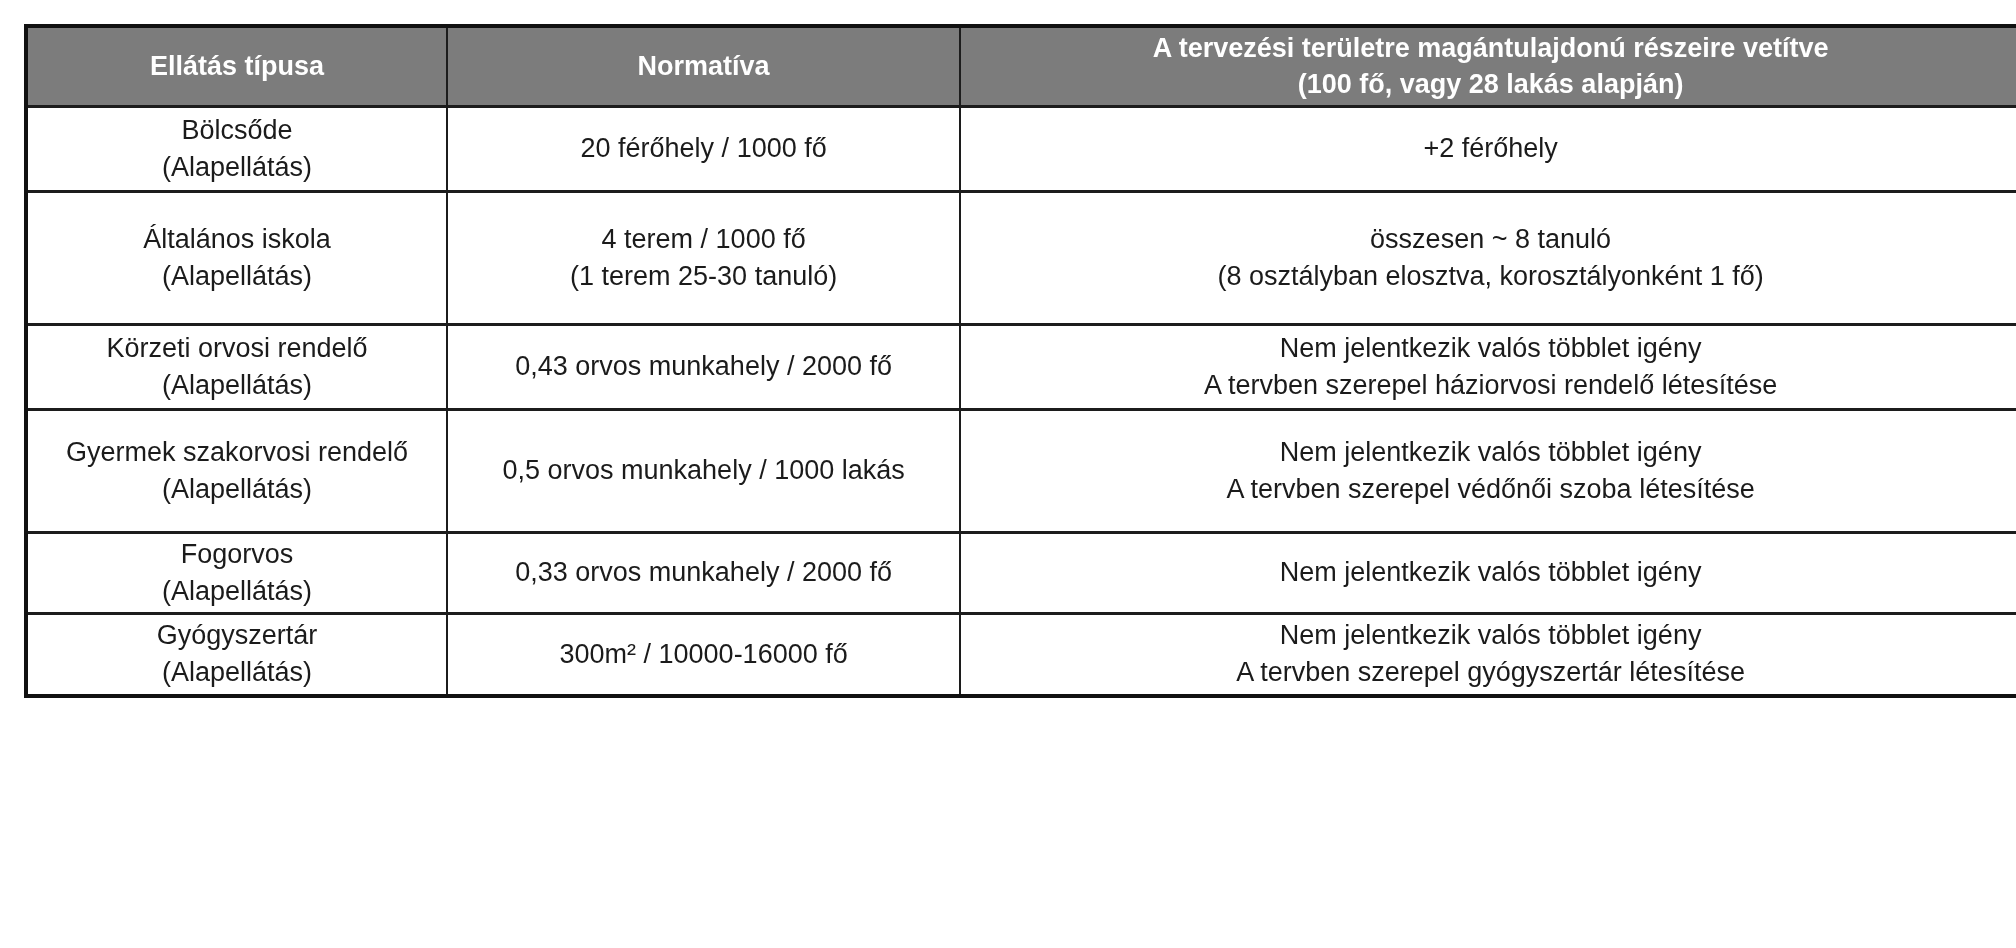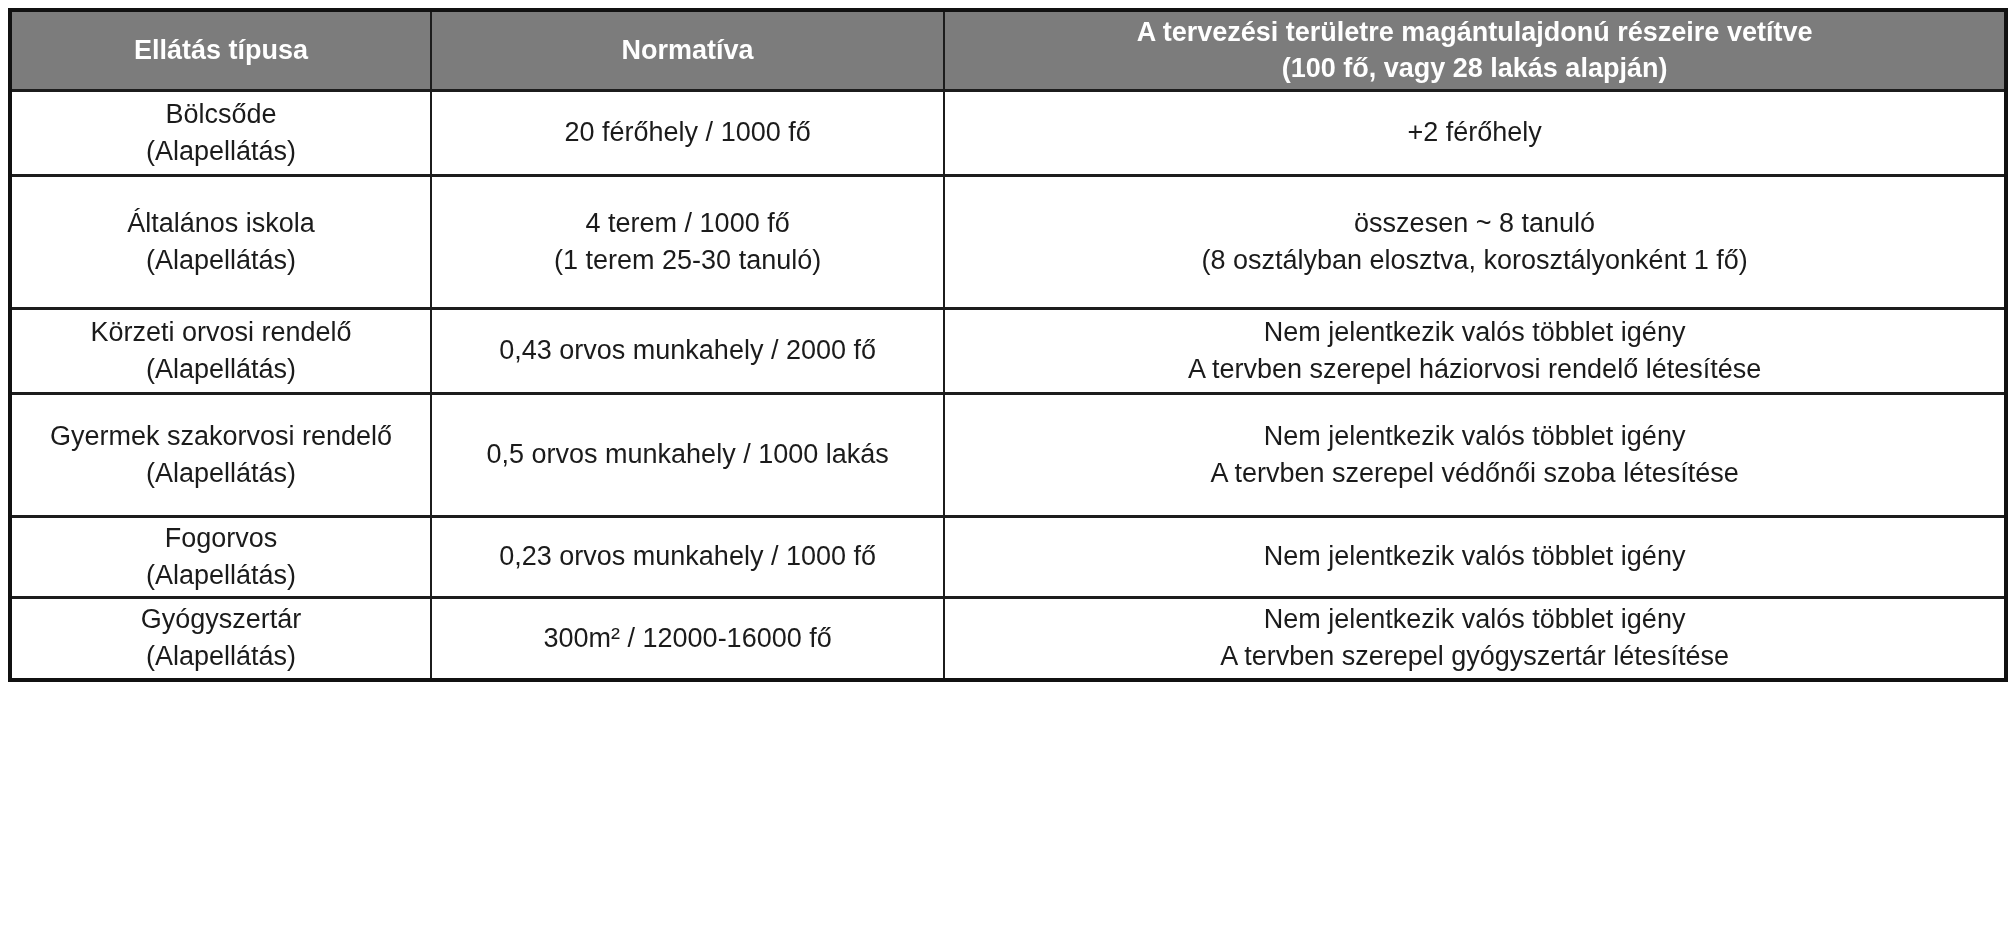--- a/index.html
+++ b/index.html
@@ -8,21 +8,21 @@
     background: #ffffff;
   }
   body {
     width: 2016px;
     height: 948px;
     font-family: "Liberation Sans", "DejaVu Sans", sans-serif;
     color: #1b1b1b;
     -webkit-font-smoothing: antialiased;
   }
   .table-wrap {
-    padding: 8px;
+    padding: 24px;
   }
   table.services {
     border-collapse: collapse;
     table-layout: fixed;
     width: 2000px;
     border: 4px solid #111111;
   }
   col.c1 { width: 21.1%; }
   col.c2 { width: 25.7%; }
   col.c3 { width: 53.2%; }
@@ -140,35 +140,35 @@
           <div class="line">Nem jelentkezik valós többlet igény</div>
           <div class="line">A tervben szerepel védőnői szoba létesítése</div>
         </td>
       </tr>
       <tr>
         <td>
           <div class="line">Fogorvos</div>
           <div class="line">(Alapellátás)</div>
         </td>
         <td>
-          <div class="line">0,23 orvos munkahely / 1000 fő</div>
+          <div class="line">0,33 orvos munkahely / 2000 fő</div>
 
         </td>
         <td>
           <div class="line">Nem jelentkezik valós többlet igény</div>
 
         </td>
       </tr>
       <tr>
         <td>
           <div class="line">Gyógyszertár</div>
           <div class="line">(Alapellátás)</div>
         </td>
         <td>
-          <div class="line">300m² / 12000-16000 fő</div>
+          <div class="line">300m² / 10000-16000 fő</div>
 
         </td>
         <td>
           <div class="line">Nem jelentkezik valós többlet igény</div>
           <div class="line">A tervben szerepel gyógyszertár létesítése</div>
         </td>
       </tr>
     </tbody>
   </table>
 </div>

